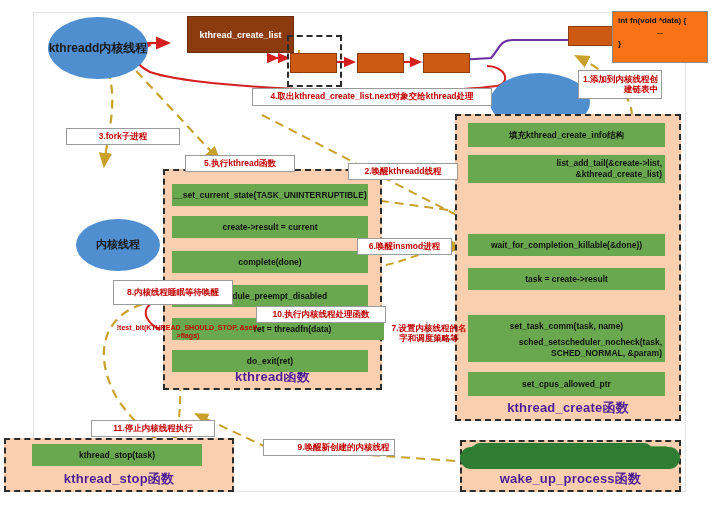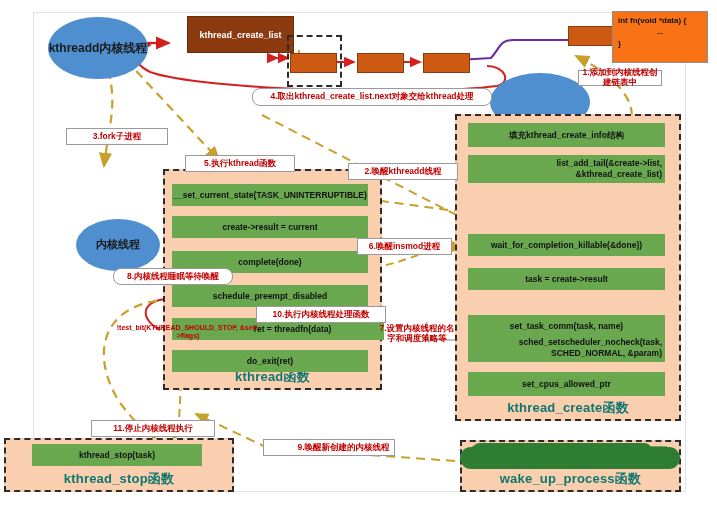--- a/index.html
+++ b/index.html
@@ -10,21 +10,21 @@
   .ell{position:absolute;background:#4f8fd0;border-radius:50%;display:flex;align-items:center;justify-content:center;
        color:#1a1a1a;font-weight:bold;text-align:center;line-height:1.05;}
   .ell span{display:block;}
 
   .brownbox{position:absolute;background:#8c3b10;border:1px solid #6d2d0a;display:flex;align-items:center;justify-content:center;
             color:#fff;font-weight:bold;font-size:9px;}
   .nodebox{position:absolute;background:#cc5a13;border:1px solid #8c3b10;}
 
   .dashgroup{position:absolute;border:2px dashed #2b2b2b;background:transparent;}
   .panel{position:absolute;background:#f9cfb0;border:2px dashed #2b2b2b;}
-  .panel .ptitle{position:absolute;left:0;right:0;bottom:2px;text-align:center;font-weight:bold;font-size:13px;color:#0f766e;letter-spacing:.2px;}
+  .panel .ptitle{position:absolute;left:0;right:0;bottom:2px;text-align:center;font-weight:bold;font-size:13px;color:#4c1d95;letter-spacing:.2px;}
 
   .gbox{position:absolute;background:#6aa84f;display:flex;align-items:center;justify-content:center;text-align:right;
         color:#111;font-weight:bold;font-size:8.5px;line-height:1.25;padding:0 3px;box-sizing:border-box;}
 
   .note{position:absolute;background:#fff;border:1px solid #9a9a9a;color:#c00000;font-weight:bold;font-size:8.5px;
         display:flex;align-items:center;justify-content:center;text-align:center;line-height:1.15;padding:1px 3px;box-sizing:border-box;
         white-space:nowrap;}
   .note.wrap{white-space:normal;}
 
   .redtext{position:absolute;color:#c00000;font-weight:bold;font-size:7px;line-height:1.15;text-align:center;}
@@ -191,34 +191,34 @@
   </div>
   <div class="gbox" style="left:32px;top:444px;width:170px;height:22px;">kthread_stop(task)</div>
 
   <div class="panel" style="left:460px;top:440px;width:217px;height:48px;">
     <div class="ptitle">wake_up_process函数</div>
   </div>
   <div class="gbox" style="left:472px;top:446px;width:195px;height:20px;">wake_up_process(task)</div>
   <div class="scribble" style="left:460px;top:447px;width:220px;height:22px;"></div>
   <div class="scribble" style="left:472px;top:443px;width:180px;height:16px;"></div>
 
-  <div class="note wrap" style="left:578px;top:70px;width:84px;height:16px;">1.添加到内核线程创建链表中</div>
+  <div class="note wrap" style="left:578px;top:70px;width:84px;height:29px;text-align:right;">1.添加到内核线程创建链表中</div>
 
   <div class="note" style="left:348px;top:163px;width:110px;height:17px;">2.唤醒kthreadd线程</div>
 
-  <div class="note" style="left:66px;top:128px;width:102px;height:17px;">3.fork子进程</div>
-
-  <div class="note" style="left:252px;top:88px;width:240px;height:18px;border-radius:8px;">4.取出kthread_create_list.next对象交给kthread处理</div>
+  <div class="note" style="left:66px;top:128px;width:114px;height:17px;">3.fork子进程</div>
+
+  <div class="note" style="left:252px;top:88px;width:240px;height:18px;">4.取出kthread_create_list.next对象交给kthread处理</div>
 
   <div class="note" style="left:185px;top:155px;width:110px;height:17px;">5.执行kthread函数</div>
 
   <div class="note" style="left:357px;top:238px;width:95px;height:17px;">6.唤醒insmod进程</div>
 
-  <div class="note wrap" style="left:373px;top:320px;width:88px;height:28px;background:transparent;border:none;">7.设置内核线程的名字和调度策略等</div>
-
-  <div class="note" style="left:113px;top:268px;width:120px;height:17px;border-radius:8px;">8.内核线程睡眠等待唤醒</div>
+  <div class="note wrap" style="left:385px;top:320px;width:88px;height:28px;background:transparent;border:none;">7.设置内核线程的名字和调度策略等</div>
+
+  <div class="note" style="left:113px;top:280px;width:120px;height:25px;">8.内核线程睡眠等待唤醒</div>
 
   <div class="note" style="left:263px;top:439px;width:132px;height:17px;padding-left:32px;">9.唤醒新创建的内核线程</div>
 
   <div class="note" style="left:256px;top:306px;width:130px;height:17px;">10.执行内核线程处理函数</div>
 
   <div class="note" style="left:91px;top:420px;width:124px;height:17px;">11.停止内核线程执行</div>
 </div>
 
 </body></html>

